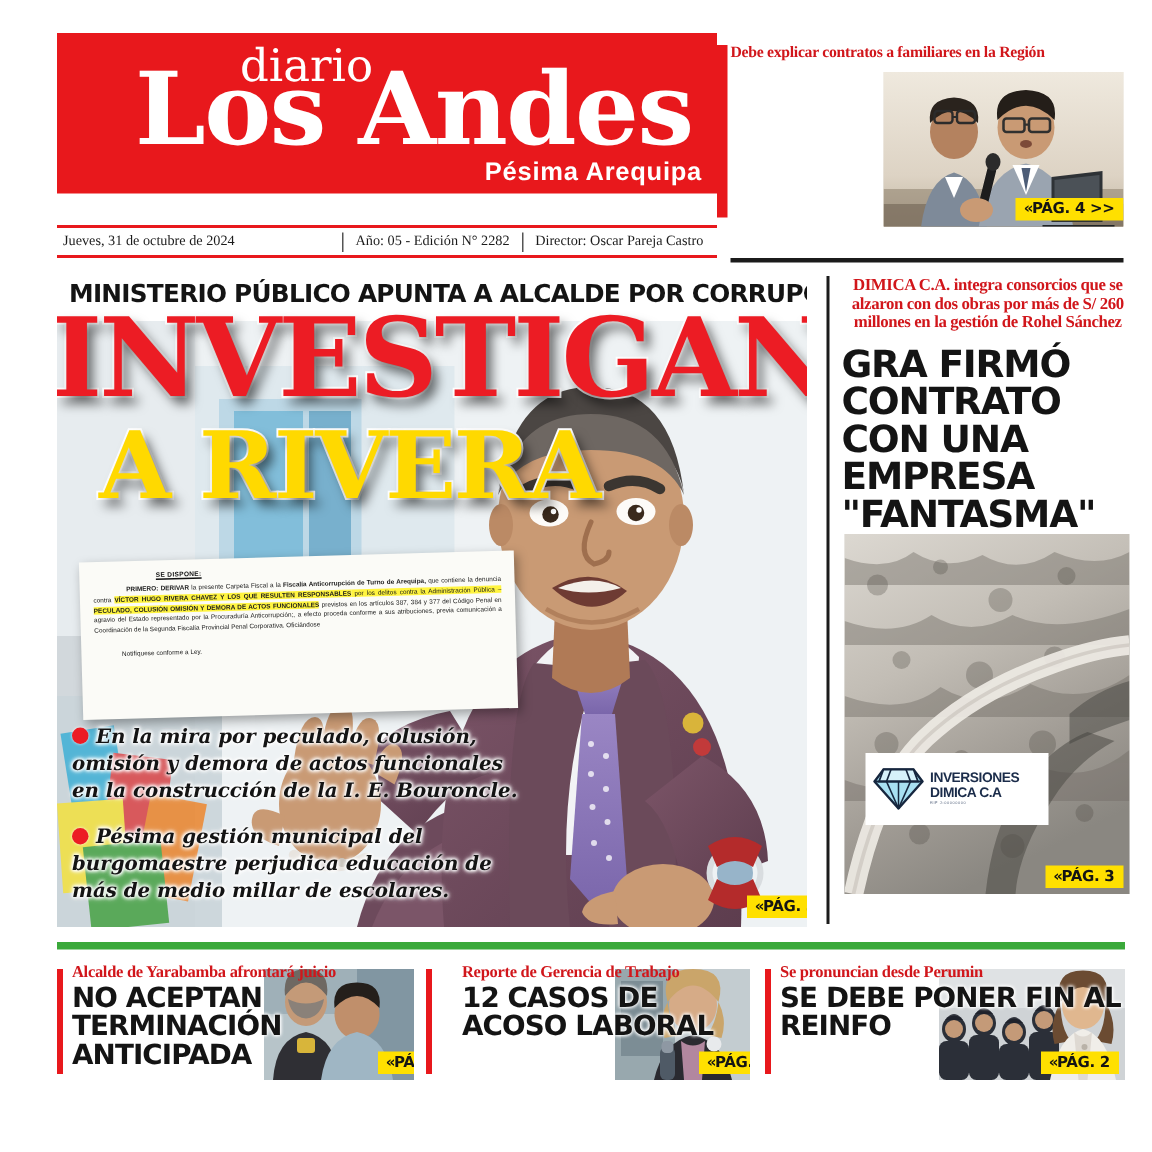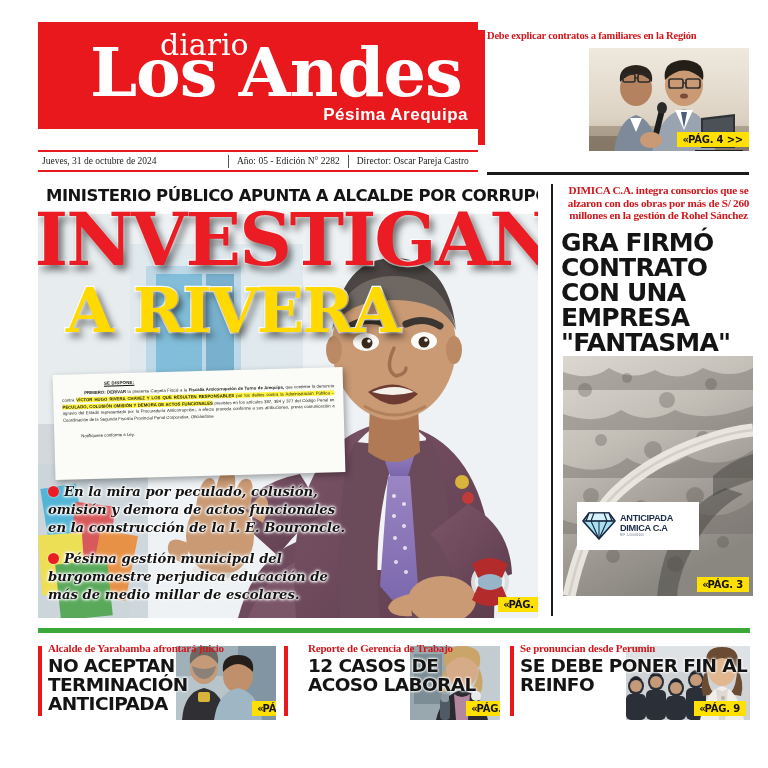--- a/index.html
+++ b/index.html
@@ -510,21 +510,21 @@
           <polygon points="7,2 27,2 33,10 17,28 1,10" fill="#a8e0f2" stroke="#16263e" stroke-width="1.6" stroke-linejoin="round"></polygon>
           <polygon points="7,2 27,2 30,10 4,10" fill="#d6f1fa" stroke="#16263e" stroke-width="1.2"></polygon>
           <line x1="1" y1="10" x2="33" y2="10" stroke="#16263e" stroke-width="1.3"></line>
           <line x1="12" y1="2" x2="9" y2="10" stroke="#16263e" stroke-width="1.1"></line>
           <line x1="22" y1="2" x2="25" y2="10" stroke="#16263e" stroke-width="1.1"></line>
           <line x1="9" y1="10" x2="17" y2="28" stroke="#16263e" stroke-width="1.1"></line>
           <line x1="25" y1="10" x2="17" y2="28" stroke="#16263e" stroke-width="1.1"></line>
           <line x1="17" y1="10" x2="17" y2="28" stroke="#16263e" stroke-width="1"></line>
         </svg>
         <div class="dimica-text">
-          <div class="l1">ANTICIPADA</div>
+          <div class="l1">INVERSIONES</div>
           <div class="l2">DIMICA C.A</div>
           <div class="l3">RIF J-00000000</div>
         </div>
       </div>
 
       <div class="pag-badge left-arrows" style="right:4px; bottom:4px;">PÁG. 3</div>
     </div>
   </div>
 
   <div class="green-bar"></div>
@@ -611,21 +611,21 @@
 
           <ellipse cx="96" cy="24" rx="14" ry="16" fill="#e0b78f"></ellipse>
           <path d="M81 22 q15 -20 30 0 q5 -21 -15 -21 q-20 0 -15 21z" fill="#6b4b32"></path>
           <path d="M81 22 q0 18 7 26 l-11 2 q-4 -14 4 -28z" fill="#6b4b32"></path>
           <path d="M111 22 q0 18 -7 26 l11 2 q4 -14 -4 -28z" fill="#6b4b32"></path>
           <path d="M74 74 q6 -30 22 -34 q16 4 22 34z" fill="#f0eee9"></path>
           <path d="M90 42 q6 6 12 0 l-3 32 l-6 0z" fill="#ded9d2"></path>
           <circle cx="97" cy="52" r="2" fill="#b9b2a8"></circle>
             <circle cx="97" cy="62" r="2" fill="#b9b2a8"></circle>
         </svg>
-        <div class="pag-badge left-arrows" style="right:4px; bottom:4px;">PÁG. 9</div>
+        <div class="pag-badge left-arrows" style="right:4px; bottom:4px;">PÁG. 2</div>
       </div>
       <div style="padding-left:10px; position:relative; z-index:4;">
         <div class="bt-kicker">Se pronuncian desde Perumin</div>
         <div class="bt-headline">SE DEBE PONER FIN AL REINFO</div>
       </div>
     </div>
 
   </div>
 </div>
 

